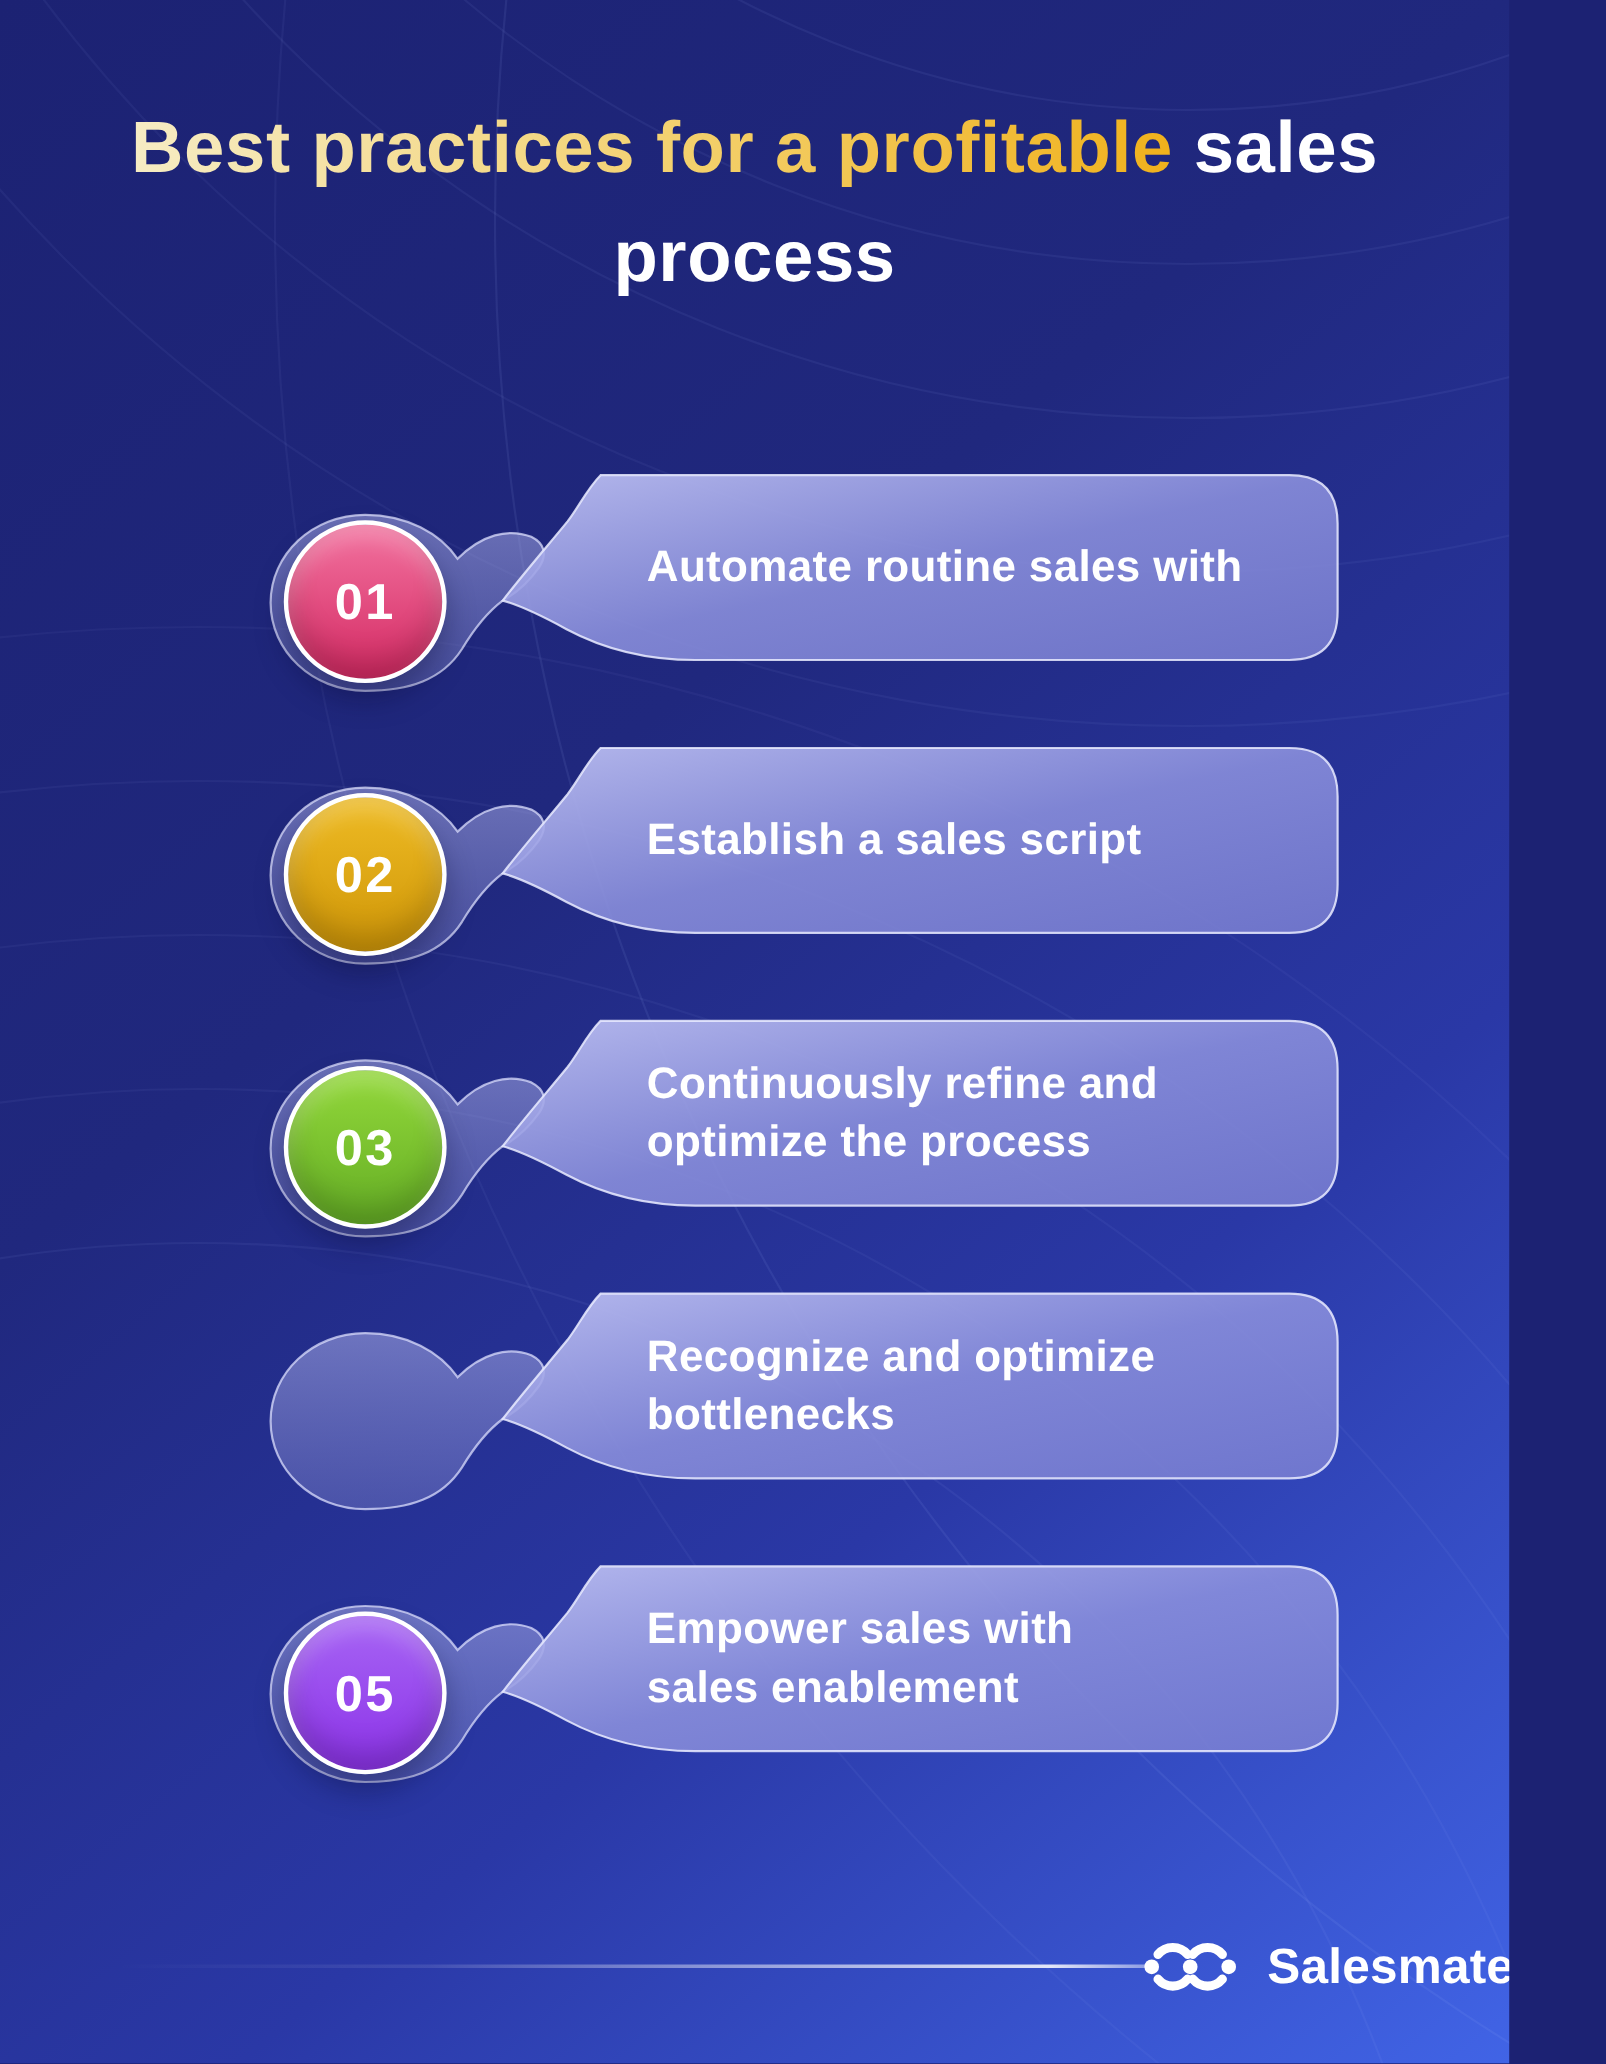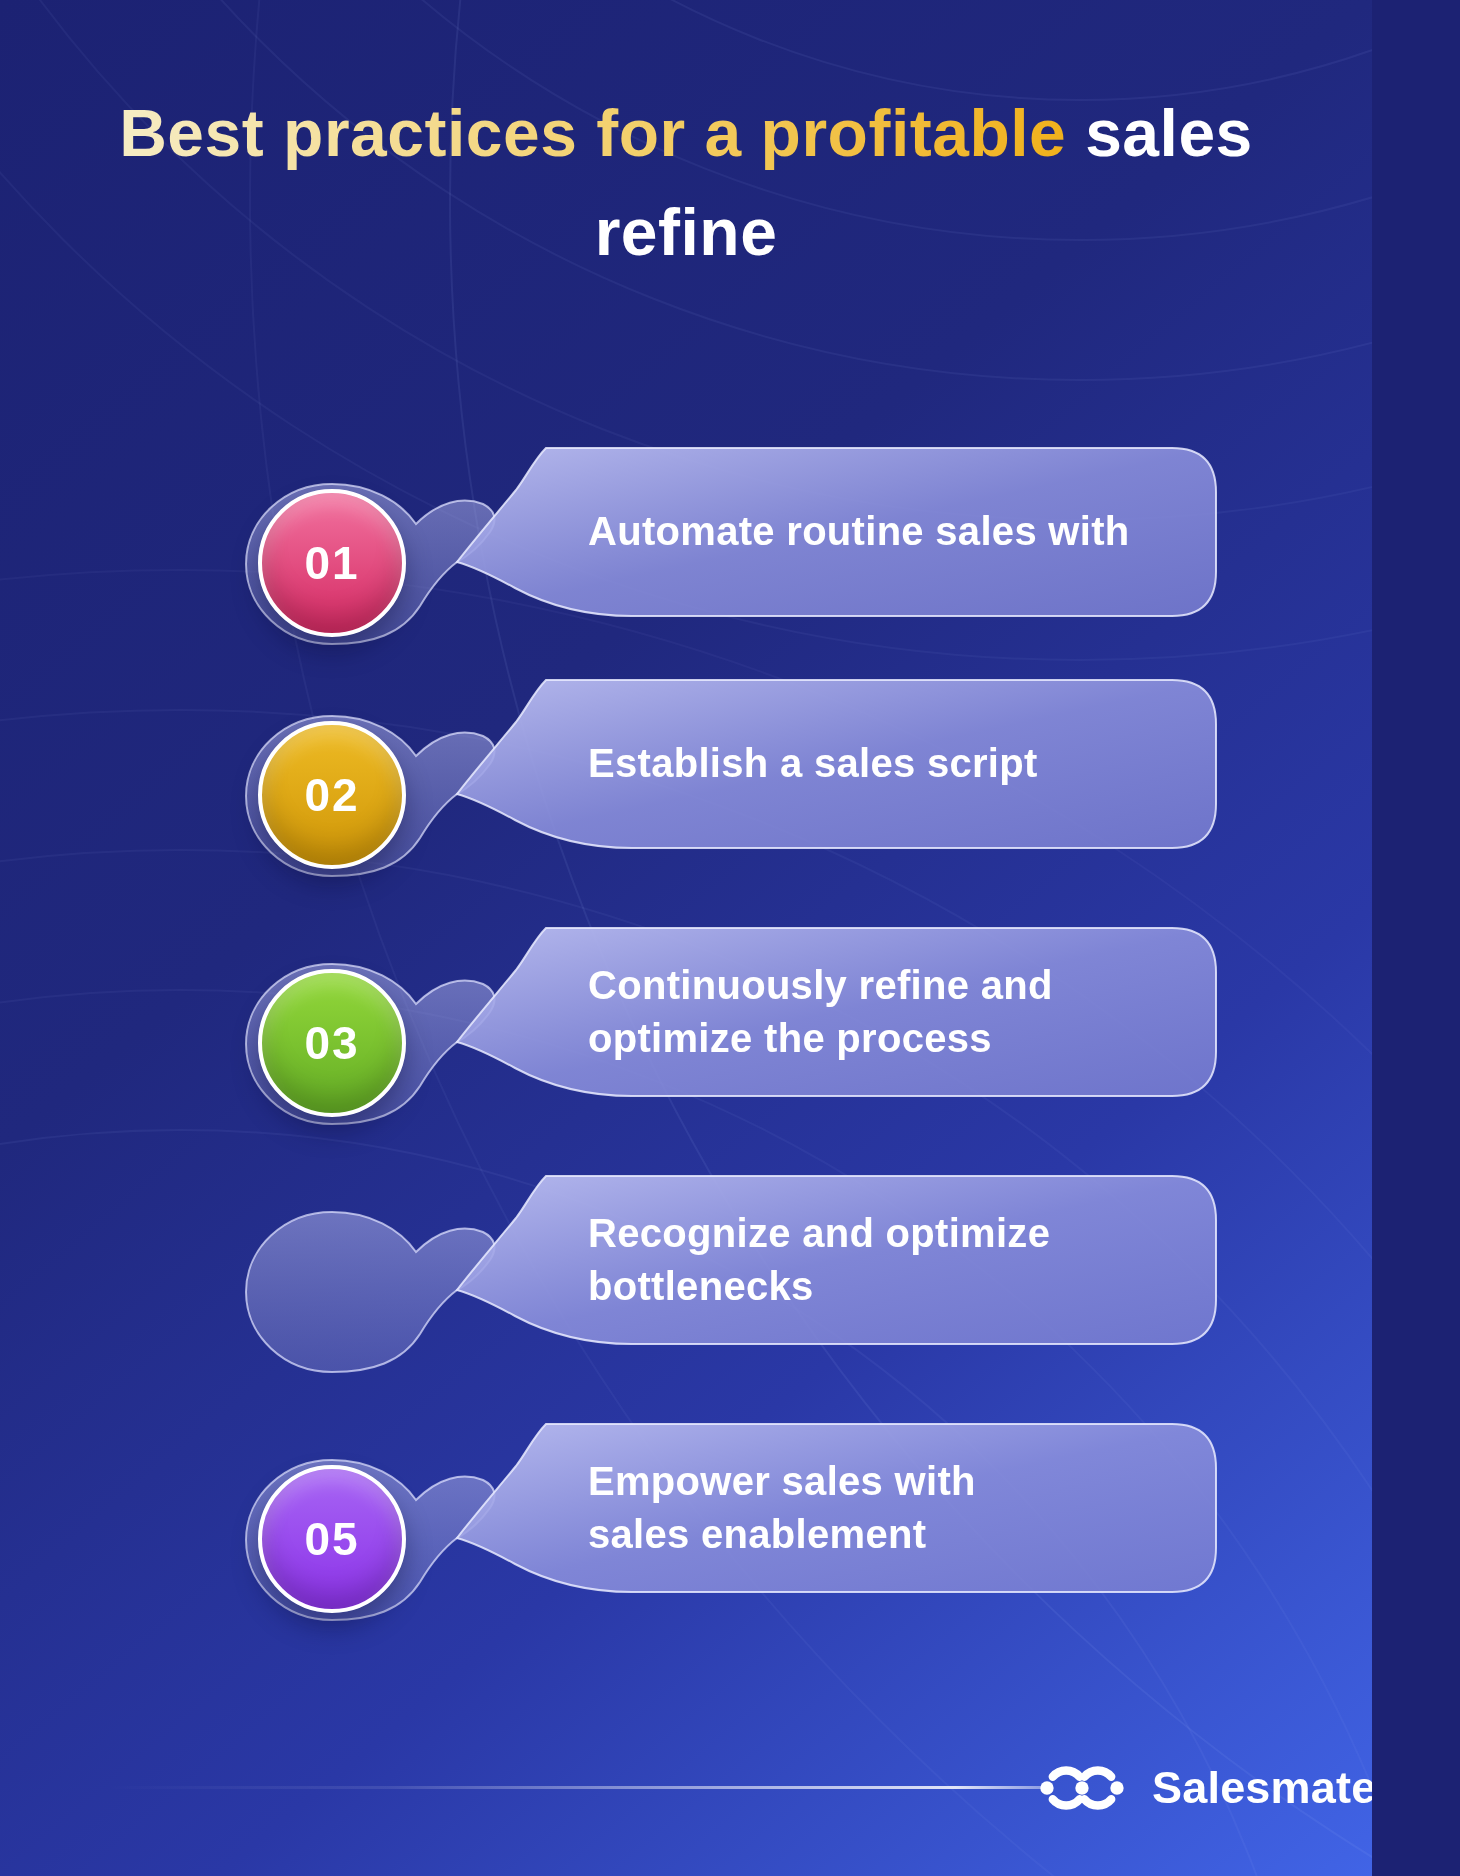--- a/index.html
+++ b/index.html
@@ -122,24 +122,24 @@
       <circle cx="180" cy="2280" r="1430" stroke-opacity="0.06"></circle>
       <circle cx="180" cy="2280" r="1570" stroke-opacity="0.06"></circle>
       <circle cx="180" cy="2280" r="1710" stroke-opacity="0.05"></circle>
       <circle cx="2400" cy="200" r="1950" stroke-opacity="0.09"></circle>
       <circle cx="2400" cy="200" r="2150" stroke-opacity="0.06"></circle>
     </g>
   </svg>
 
   <div class="title">
     <div><span class="gold">Best practices for a profitable</span> <span>sales</span></div>
-    <div>refine</div>
-  </div>
-
-  <div class="item" style="top:416px">
+    <div>process</div>
+  </div>
+
+  <div class="item" style="top:400px">
     <svg class="shape" width="1060" height="260" viewBox="0 0 1060 260">
       <path class="blob" d="M 132 68 C 170 68 200 85 216 108 C 238 86 262 80 283 88 C 295 94 298 104 290 116 C 280 130 268 140 257 146 C 245 155 232 170 220 190 C 202 218 172 228 132 228 C 84 228 46 192 46 148 C 46 104 84 68 132 68 Z"></path>
       <path class="pill" d="M 346 32 L 972 32 Q 1016 32 1016 76 L 1016 156 Q 1016 200 972 200 L 432 200 C 382 200 345 188 315 172 C 293 160 275 151 257 146 C 274 124 298 96 316 74 C 326 61 334 44 346 32 Z"></path>
     </svg>
     <div class="num-circle" style="background: linear-gradient(rgb(242, 114, 159), rgb(212, 42, 99));">
       <span>01</span>
     </div>
     <div class="label-wrap">
         <div class="label">Automate routine sales with</div>
       </div>

